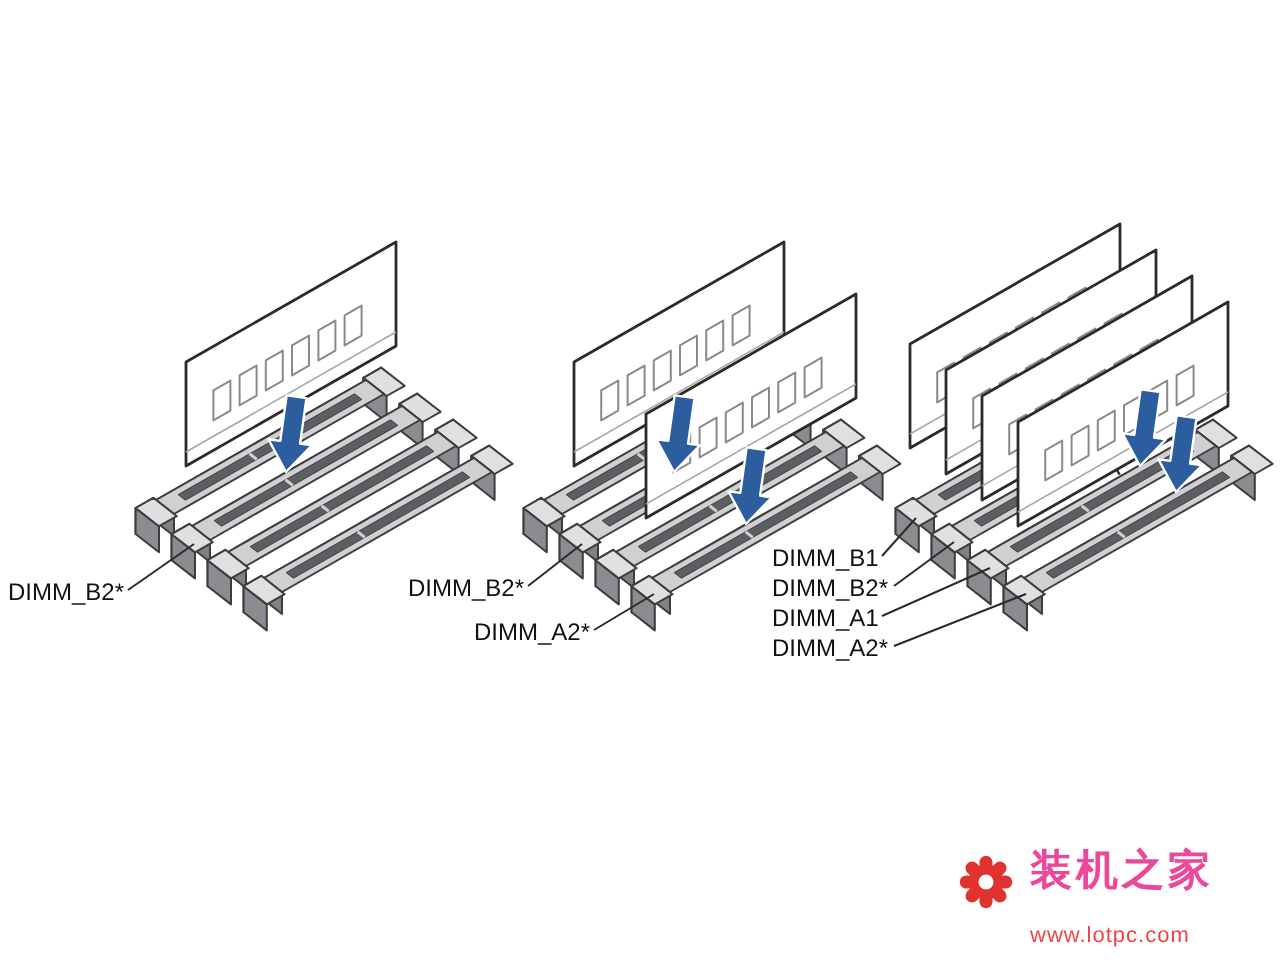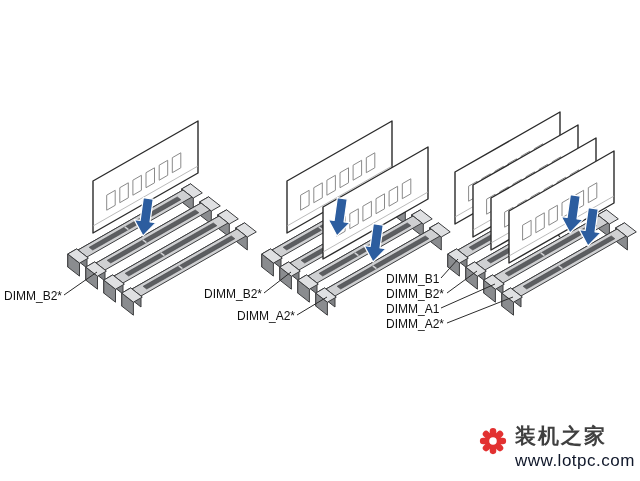--- a/index.html
+++ b/index.html
@@ -3,22 +3,22 @@
 <meta charset="utf-8">
 <style>
   html,body{margin:0;padding:0;background:#ffffff;}
   body{width:640px;height:481px;overflow:hidden;font-family:"Liberation Sans",sans-serif;}
   .stage{position:relative;width:640px;height:481px;background:#ffffff;}
   #scene{position:absolute;left:0;top:0;}
   .slot-label{font-family:"Liberation Sans",sans-serif;font-size:12px;fill:#111111;}
   .watermark{position:absolute;left:478px;top:424px;display:flex;align-items:flex-start;gap:7px;}
   .wm-logo{flex:0 0 auto;margin-top:2px;}
   .wm-text{display:flex;flex-direction:column;}
-  .wm-name{font-size:21px;font-weight:bold;color:#404040;line-height:1.15;letter-spacing:2px;}
-  .wm-url{font-size:17px;color:#0f172a;margin-top:3px;letter-spacing:0.5px;}
+  .wm-name{font-size:21px;font-weight:bold;color:#ec4899;line-height:1.15;letter-spacing:2px;}
+  .wm-url{font-size:11px;color:#ef4444;margin-top:14px;letter-spacing:0.5px;}
 </style>
 </head>
 <body>
 
 <div class="stage">
   <svg id="scene" width="640" height="481" viewBox="0 0 640 481">
       <g>
         <polygon points="181.7,188.9 190.6,183.8 190.6,196.8 181.7,201.9" fill="#9b9da0" stroke="#3c3d3f" stroke-width="1" stroke-linejoin="round"></polygon>
         <polygon points="181.7,188.9 193.3,198.0 193.3,211.0 181.7,201.9" fill="#8a8c8f" stroke="#3c3d3f" stroke-width="1" stroke-linejoin="round"></polygon>
         <polygon points="181.7,188.9 190.6,183.8 202.3,192.9 193.3,198.0" fill="#dfe0e2" stroke="#3c3d3f" stroke-width="1" stroke-linejoin="round"></polygon>

